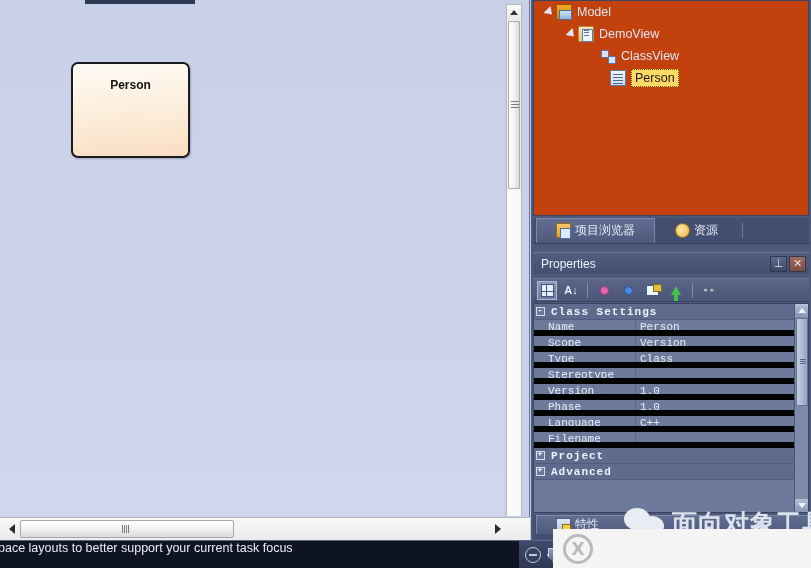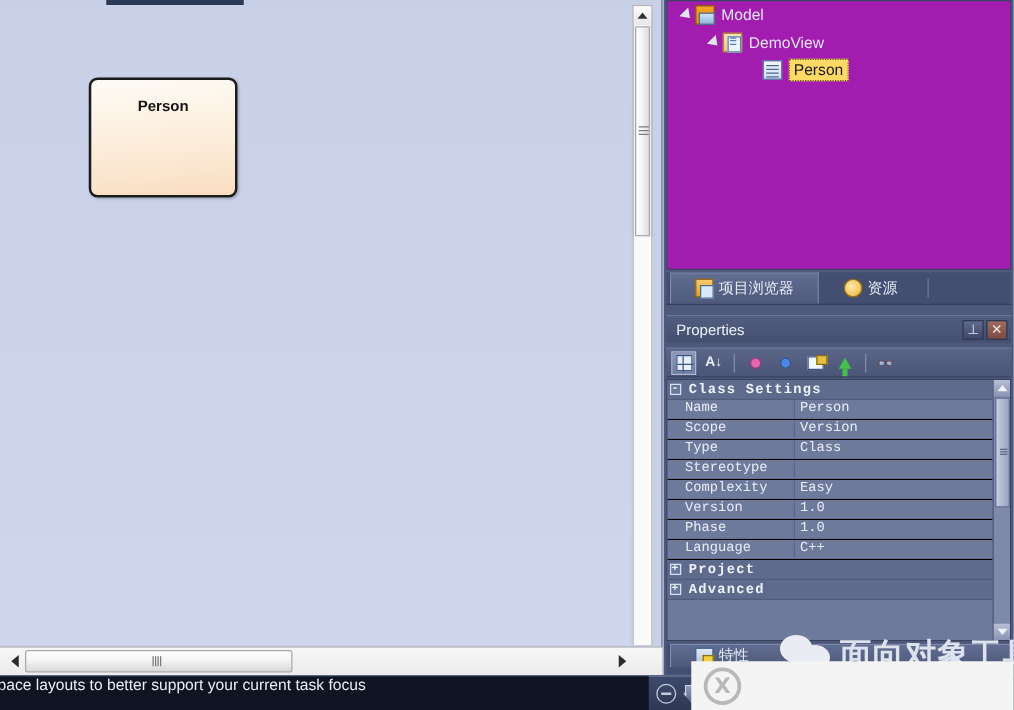--- a/index.html
+++ b/index.html
@@ -157,21 +157,21 @@
     left: 531px; top: 0;
     width: 280px; height: 540px;
     background: #4d587a;
   }
 
   
   #tree-panel {
     position: absolute;
     left: 2px; top: 0;
     width: 276px; height: 216px;
-    background: #a21caf;
+    background: #c2410c;
     border: 1px solid #3b4563;
     overflow: hidden;
   }
   .tree-row {
     position: relative;
     display: flex; align-items: center;
     height: 22px;
     font-size: 12.5px;
     color: #e8ecf6;
     white-space: nowrap;
@@ -404,21 +404,21 @@
     margin-right: 6px;
     display: flex; align-items: center; justify-content: center;
     font-size: 9px; line-height: 1;
     color: #eef2fb;
     background: #6b7799;
     flex: 0 0 9px;
   }
   .pg-row {
     display: flex;
     height: 16px;
-    border-bottom: 1px solid #000000;
+    border-bottom: 6px solid #000000;
   }
   .pg-name {
     width: 102px;
     flex: 0 0 102px;
     padding-left: 14px;
     color: #e9edf7;
     border-right: 1px solid #59648a;
     line-height: 15px;
     background: #6e7a9c;
     overflow: hidden;
@@ -664,20 +664,24 @@
       </div>
 
       <div class="tree-row" style="padding-left:30px;">
         <span class="tree-expander">
           <span class="exp-tri"></span>
         </span>
         <span class="tree-icon ico-view"></span>
         <span class="tree-label">DemoView</span>
       </div>
 
+      <div class="tree-row" style="padding-left:66px;">
+        <span class="tree-icon ico-classview"></span>
+        <span class="tree-label">ClassView</span>
+      </div>
 
       <div class="tree-row" style="padding-left:76px;">
         <span class="tree-icon ico-class"></span>
         <span class="tree-label selected">Person</span>
       </div>
     </div>
 
     <div id="tree-tabs">
       <div class="dock-tab active">
         <span class="tab-ico ico-projbrowser"></span>
@@ -741,34 +745,34 @@
       </div>
       <div class="pg-row">
         <span class="pg-name">Type</span>
         <span class="pg-val">Class</span>
       </div>
       <div class="pg-row">
         <span class="pg-name">Stereotype</span>
         <span class="pg-val"></span>
       </div>
       <div class="pg-row">
-        <span class="pg-name">Complexity</span>
-        <span class="pg-val">Easy</span>
-      </div>
-      <div class="pg-row">
         <span class="pg-name">Version</span>
         <span class="pg-val">1.0</span>
       </div>
       <div class="pg-row">
         <span class="pg-name">Phase</span>
         <span class="pg-val">1.0</span>
       </div>
       <div class="pg-row">
         <span class="pg-name">Language</span>
         <span class="pg-val">C++</span>
+      </div>
+      <div class="pg-row">
+        <span class="pg-name">Filename</span>
+        <span class="pg-val"></span>
       </div>
 
       <div class="pg-group">
         <span class="pg-exp">+</span>
         <span>Project</span>
       </div>
 
       <div class="pg-group">
         <span class="pg-exp">+</span>
         <span>Advanced</span>

